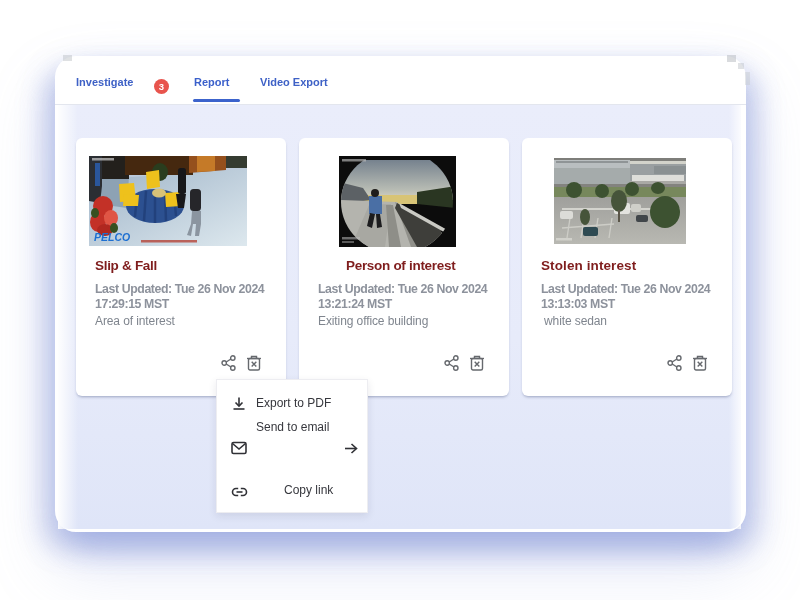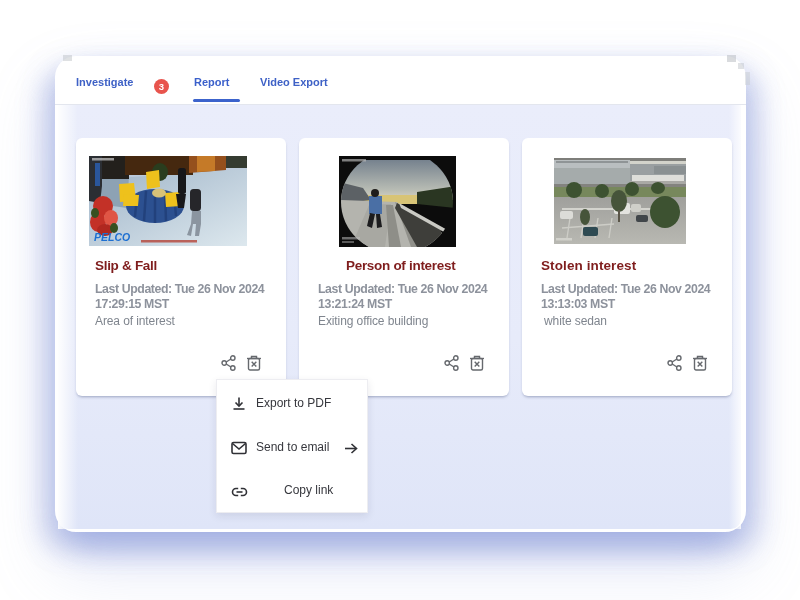--- a/index.html
+++ b/index.html
@@ -241,21 +241,21 @@
 </svg>
 </div>
 <div class="mitem" style="top:396px;">Export to PDF</div>
 
 <div class="abs" style="left:231px;top:441px;">
 <svg width="16" height="14" viewBox="0 0 16 14" fill="none" stroke="#303136" stroke-width="1.6">
   <rect x="1" y="1.5" width="14" height="11" rx="1.5"></rect>
   <path d="M1.5 2.5 L8 8 L14.5 2.5"></path>
 </svg>
 </div>
-<div class="mitem" style="top:440px;">Send to email</div>
+<div class="mitem" style="top:420px;">Send to email</div>
 <div class="abs" style="left:344px;top:441px;">
 <svg width="14" height="13" viewBox="0 0 14 13" fill="none" stroke="#303136" stroke-width="1.6">
   <line x1="1" y1="6.5" x2="12" y2="6.5"></line>
   <path d="M7.5 2 L12.5 6.5 L7.5 11"></path>
 </svg>
 </div>
 
 <div class="abs" style="left:231px;top:484px;">
 <svg width="17" height="12" viewBox="0 0 17 12" fill="none" stroke="#303136" stroke-width="1.6">
   <path d="M7.2 2.5 H5 a3.5 3.5 0 0 0 0 7 h2.2"></path>

